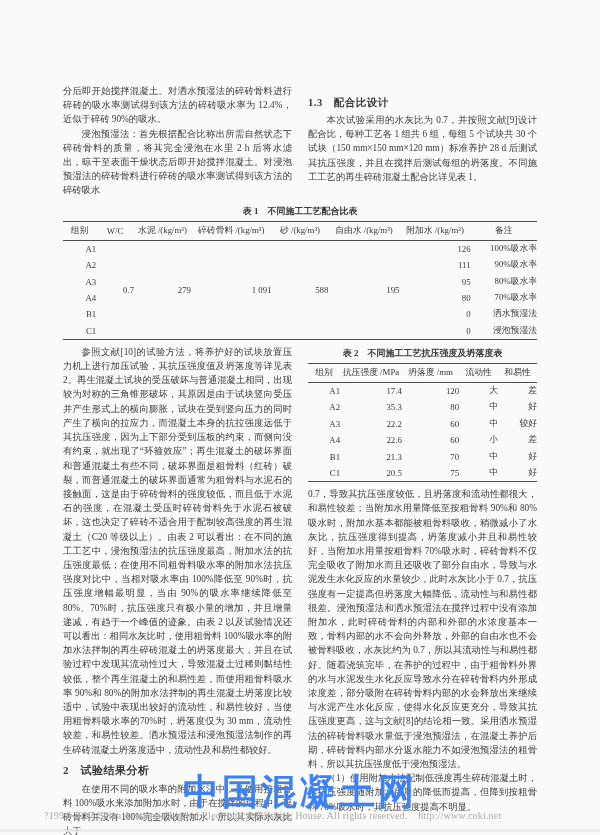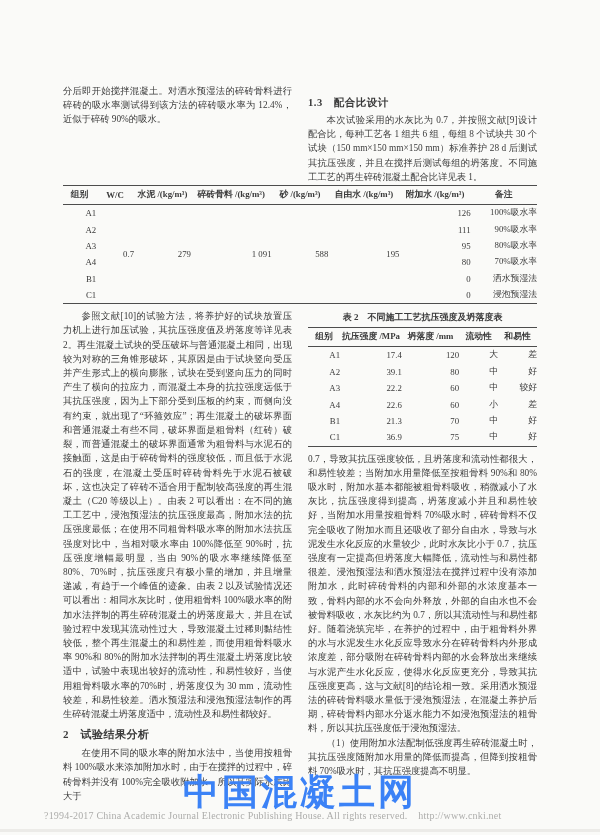--- a/index.html
+++ b/index.html
@@ -17,21 +17,21 @@
   p.body-p { margin: 0; font-size: 9.3px; line-height: 14.2px; text-align: justify; }
   p.indent { text-indent: 2em; }
   .h-sub { font-size: 10.5px; font-weight: bold; margin: 12px 0 3px; letter-spacing: 0.5px; }
   .h-sec { font-size: 11px; font-weight: bold; margin: 6px 0 4px; letter-spacing: 0.5px; }
   .tbl-title { text-align: center; font-size: 9px; font-weight: bold; margin: 7px 0 3px; }
   table.rule {
     width: 100%; border-collapse: collapse;
     border-top: 1.2px solid #4d4d4d; border-bottom: 1.2px solid #4d4d4d;
     font-size: 8.8px;
   }
-  table.rule th { font-weight: bold; border-bottom: 0.8px solid #4d4d4d; padding: 3px 0; text-align: center; }
+  table.rule th { font-weight: normal; border-bottom: 0.8px solid #4d4d4d; padding: 3px 0; text-align: center; }
   table.rule td { text-align: right; padding: 2.2px 0; vertical-align: middle; }
   #table1-block { margin: 1px 0 5px; }
   #table2-block { margin-bottom: 5px; }
   .watermark {
     position: absolute; top: 768px; left: 50%; transform: translateX(-50%);
     font-family: "Liberation Sans", "DejaVu Sans", sans-serif;
     font-size: 36px; font-weight: bold; letter-spacing: 3px; white-space: nowrap;
     color: #3b82f6;
   }
   .copyright {
@@ -42,28 +42,30 @@
 </style>
 </head>
 <body>
 
 <div class="page">
   <div class="content">
 
     <div class="cols">
       <div class="col">
         <p class="body-p">分后即开始搅拌混凝土。对洒水预湿法的碎砖骨料进行碎砖的吸水率测试得到该方法的碎砖吸水率为 12.4%，近似于碎砖 90%的吸水。</p>
+        <p class="body-p indent">浸泡预湿法：首先根据配合比称出所需自然状态下碎砖骨料的质量，将其完全浸泡在水里 2 h 后将水滤出，晾干至表面干燥状态后即开始搅拌混凝土。对浸泡预湿法的碎砖骨料进行碎砖的吸水率测试得到该方法的碎砖吸水</p>
       </div>
       <div class="col">
         <div class="h-sub">1.3　配合比设计</div>
-        <p class="body-p indent">本次试验采用的水灰比为 0.7，并按照文献[9]设计配合比，每种工艺各 1 组共 6 组，每组 8 个试块共 30 个试块（150 mm×150 mm×150 mm）标准养护 28 d 后测试其抗压强度，并且在搅拌后测试每组的坍落度。不同施工工艺的再生碎砖混凝土配合比详见表 1。</p>
+        <p class="body-p indent">本次试验采用的水灰比为 0.7，并按照文献[9]设计配合比，每种工艺各 1 组共 6 组，每组 5 个试块共 30 个试块（150 mm×150 mm×120 mm）标准养护 28 d 后测试其抗压强度，并且在搅拌后测试每组的坍落度。不同施工工艺的再生碎砖混凝土配合比详见表 1。</p>
       </div>
     </div>
 
     <div id="table1-block">
+      <div class="tbl-title">表 1　不同施工工艺配合比表</div>
       <table class="rule">
         <colgroup>
           <col style="width:7%">
             <col style="width:8%">
             <col style="width:12%">
             <col style="width:17%">
           <col style="width:12%">
             <col style="width:15%">
             <col style="width:15%">
             <col style="width:14%">
@@ -150,21 +152,21 @@
             <tbody>
               <tr>
                 <td>A1</td>
                 <td>17.4</td>
                 <td>120</td>
                 <td>大</td>
                 <td>差</td>
               </tr>
               <tr>
                 <td>A2</td>
-                <td>39.1</td>
+                <td>35.3</td>
                 <td>80</td>
                 <td>中</td>
                 <td>好</td>
               </tr>
               <tr>
                 <td>A3</td>
                 <td>22.2</td>
                 <td>60</td>
                 <td>中</td>
                 <td>较好</td>
@@ -178,21 +180,21 @@
               </tr>
               <tr>
                 <td>B1</td>
                 <td>21.3</td>
                 <td>70</td>
                 <td>中</td>
                 <td>好</td>
               </tr>
               <tr>
                 <td>C1</td>
-                <td>36.9</td>
+                <td>20.5</td>
                 <td>75</td>
                 <td>中</td>
                 <td>好</td>
               </tr>
             </tbody>
           </table>
         </div>
 
         <p class="body-p">0.7，导致其抗压强度较低，且坍落度和流动性都很大，和易性较差；当附加水用量降低至按粗骨料 90%和 80%吸水时，附加水基本都能被粗骨料吸收，稍微减小了水灰比，抗压强度得到提高，坍落度减小并且和易性较好，当附加水用量按粗骨料 70%吸水时，碎砖骨料不仅完全吸收了附加水而且还吸收了部分自由水，导致与水泥发生水化反应的水量较少，此时水灰比小于 0.7，抗压强度有一定提高但坍落度大幅降低，流动性与和易性都很差。浸泡预湿法和洒水预湿法在搅拌过程中没有添加附加水，此时碎砖骨料的内部和外部的水浓度基本一致，骨料内部的水不会向外释放，外部的自由水也不会被骨料吸收，水灰比约为 0.7，所以其流动性与和易性都好。随着浇筑完毕，在养护的过程中，由于粗骨料外界的水与水泥发生水化反应导致水分在碎砖骨料内外形成浓度差，部分吸附在碎砖骨料内部的水会释放出来继续与水泥产生水化反应，使得水化反应更充分，导致其抗压强度更高，这与文献[8]的结论相一致。采用洒水预湿法的碎砖骨料吸水量低于浸泡预湿法，在混凝土养护后期，碎砖骨料内部水分返水能力不如浸泡预湿法的粗骨料，所以其抗压强度低于浸泡预湿法。</p>
         <p class="body-p indent">（1）使用附加水法配制低强度再生碎砖混凝土时，其抗压强度随附加水用量的降低而提高，但降到按粗骨料 70%吸水时，其抗压强度提高不明显。</p>

